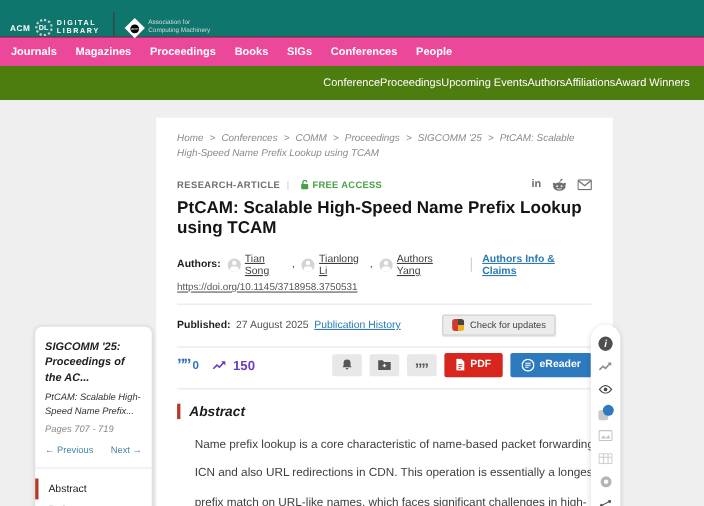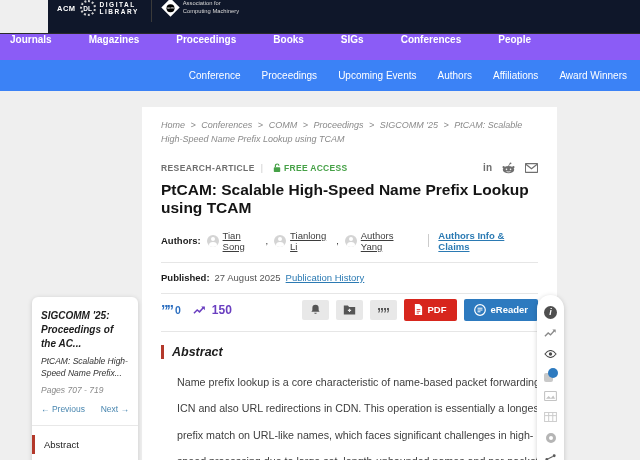--- a/index.html
+++ b/index.html
@@ -1,43 +1,43 @@
 <!DOCTYPE html>
 <html><head>
 <meta charset="utf-8">
 <style>
   * { box-sizing: border-box; margin: 0; padding: 0; }
   html,body { width:640px; height:460px; overflow:hidden; background:#efefef;
     font-family:"Liberation Sans", sans-serif; }
   a { text-decoration:none; color:inherit; cursor:pointer; }
 
   
-  .topbar { height:33px; background:#0f172a; display:flex; align-items:flex-start; padding:0 9px;margin-left:48px; }
+  .topbar { height:33px; background:#0f766e; display:flex; align-items:flex-end; padding:0 9px; }
   .brand { display:flex; align-items:center; gap:4px; color:#fff; }
   .brand-acm { font-size:7.5px; font-weight:bold; letter-spacing:.5px; }
   .gear { width:16px; height:16px; border:2px dotted #cfcfcf; border-radius:50%;
     display:flex; align-items:center; justify-content:center; font-size:6.5px; font-weight:bold; color:#fff; }
   .brand-stack { display:flex; flex-direction:column; line-height:1.15; font-size:6.5px;
     font-weight:bold; letter-spacing:1.5px; }
   .brand-sep { width:1px; height:22px; background:#3a3a3a; margin:0 12px; }
   .diamond-wrap { display:flex; align-items:center; gap:6px; }
   .diamond { width:13px; height:13px; background:#fff; transform:rotate(45deg);
     display:flex; align-items:center; justify-content:center; }
   .diamond-inner { width:8px; height:8px; background:#000; border-radius:50%;
     display:flex; align-items:center; justify-content:center; color:#fff; font-size:3.5px; transform:rotate(-45deg); }
   .assoc { display:flex; flex-direction:column; color:#d9d9d9; font-size:5.8px; line-height:1.3; }
 
   
-  .mainnav { height:27px; background:#8b5cf6; border-top:1px solid #2b2b2b;
-    display:flex; align-items:flex-start; gap:37px; padding:0 10px; }
+  .mainnav { height:27px; background:#ec4899; border-top:1px solid #2b2b2b;
+    display:flex; align-items:center; gap:17px; padding:0 10px; }
   .mainnav a { color:#fff; font-size:10px; font-weight:bold; }
 
   
-  .rednav { height:31px; background:#3b82f6; display:flex; align-items:center;
-    justify-content:flex-end; gap:21px; padding:0 13px; }
+  .rednav { height:31px; background:#4d7c0f; display:flex; align-items:center;
+    justify-content:flex-end; padding:0 13px; }
   .rednav a { color:#fff; font-size:10px; }
 
   
   .content { position:relative; height:369px; background:#efefef; }
   .mainpanel { position:absolute; left:142px; top:16px; width:415px; height:100%;
     background:#fff; padding:0 19px; }
 
   .breadcrumb { padding-top:12px; font-style:italic; font-size:9px; color:#8a8a8a; line-height:1.55; }
   .bsep { margin:0 3px; }
 
@@ -223,27 +223,34 @@
           <span>,</span>
       </span>
       <span class="author">
         <span class="avatar"></span>
         <a>Authors Yang</a>
       </span>
       <span class="vsep"></span>
       <a class="info-claims">Authors Info &amp; Claims</a>
     </div>
 
+    <div class="doi-row">
+      <a>https://doi.org/10.1145/3718958.3750531</a>
+    </div>
 
     <div class="hdiv"></div>
 
     <div class="published-row">
       <span class="p-label">Published:</span>
       <span>27 August 2025</span>
       <a class="pub-history">Publication History</a>
+      <span class="btn-updates">
+        <span class="crossmark"></span>
+        <span>Check for updates</span>
+      </span>
     </div>
 
     <div class="hdiv"></div>
 
     <div class="metrics-row">
       <span class="cite-metric">
         <span class="cite-glyph">””</span>
         <span>0</span>
       </span>
       <span class="usage-metric">

